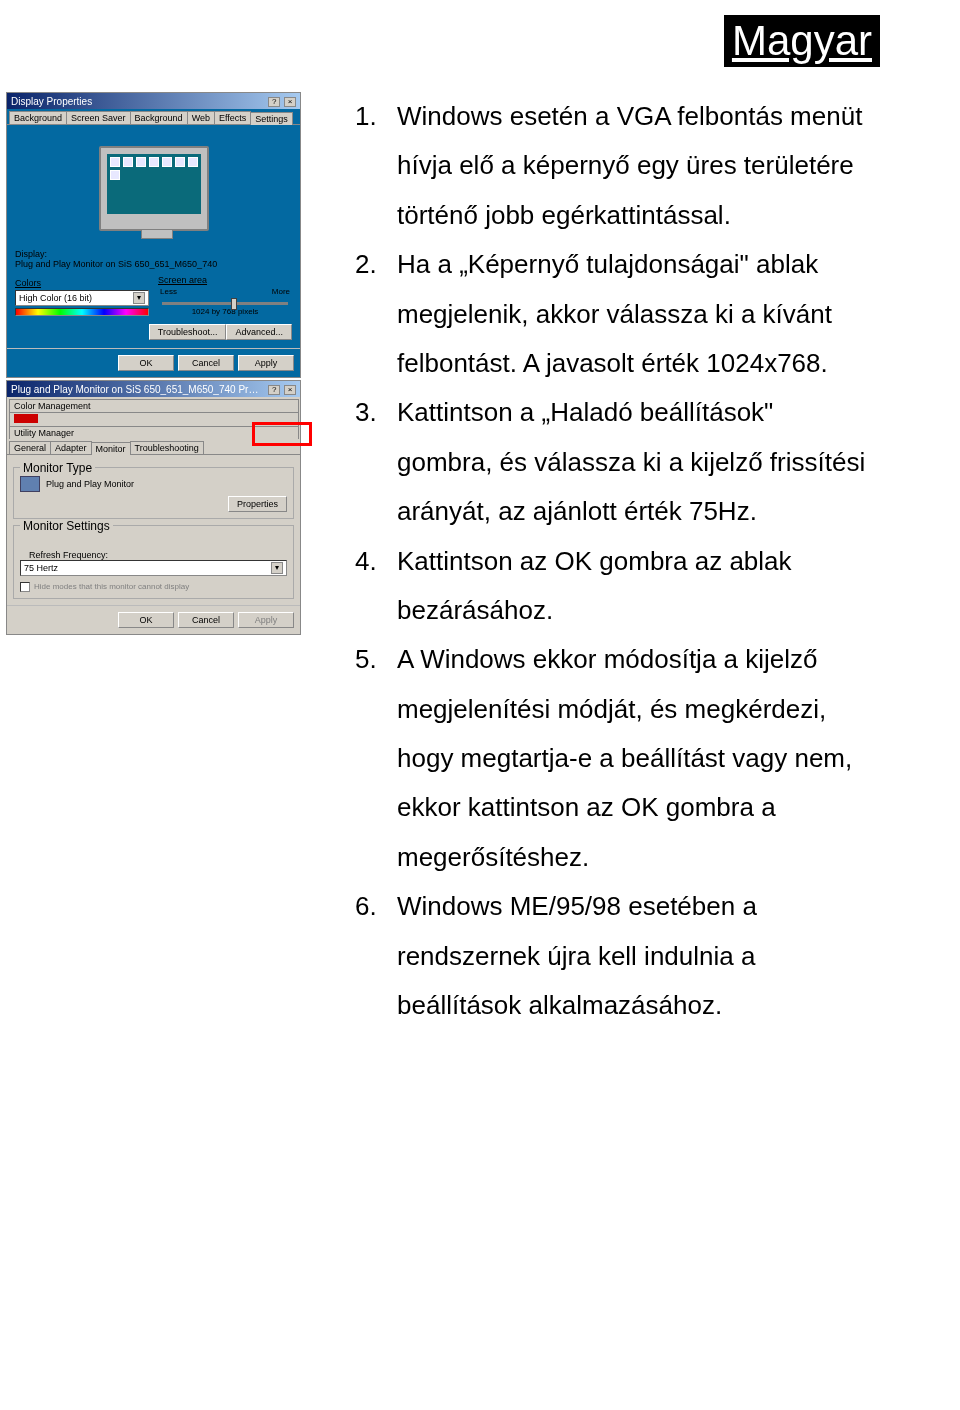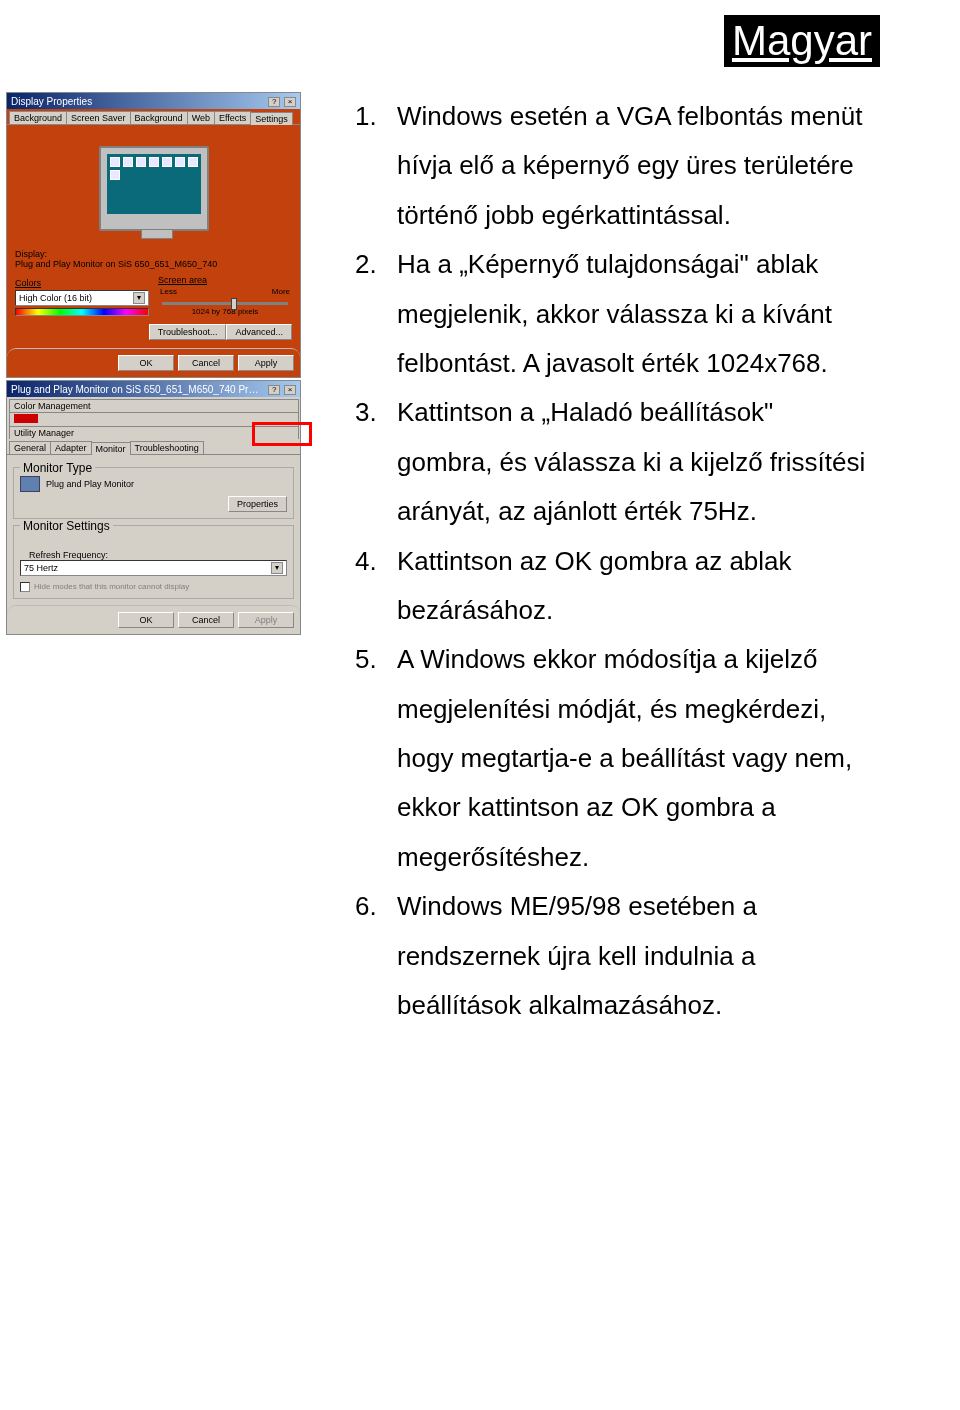--- a/index.html
+++ b/index.html
@@ -25,21 +25,21 @@
   .screenshot-col {
     position: absolute;
     left: 6px;
     top: 92px;
     width: 320px;
   }
   
   .dp-window {
     width: 295px;
     border: 1px solid #888;
-    background: #c2410c;
+    background: #0369a1;
     font-size: 9px;
     font-family: Tahoma, Arial, sans-serif;
     color: #000;
   }
   .dp-titlebar {
     background: linear-gradient(90deg,#0a246a,#a6caf0);
     color: #fff;
     font-size: 10px;
     padding: 2px 4px;
     display: flex;
@@ -152,21 +152,20 @@
     padding: 2px 8px;
     min-width: 56px;
     text-align: center;
   }
   .ok-row {
     display: flex;
     justify-content: flex-end;
     gap: 4px;
     padding: 6px;
     border-top: 1px solid #bbb;
-    border-radius: 9px;
   }
   .red-box {
     position: absolute;
     border: 3px solid #ff0000;
     z-index: 10;
     pointer-events: none;
   }
   .red-box.main {
     top: 330px; left: 246px; width: 60px; height: 24px;
   }

